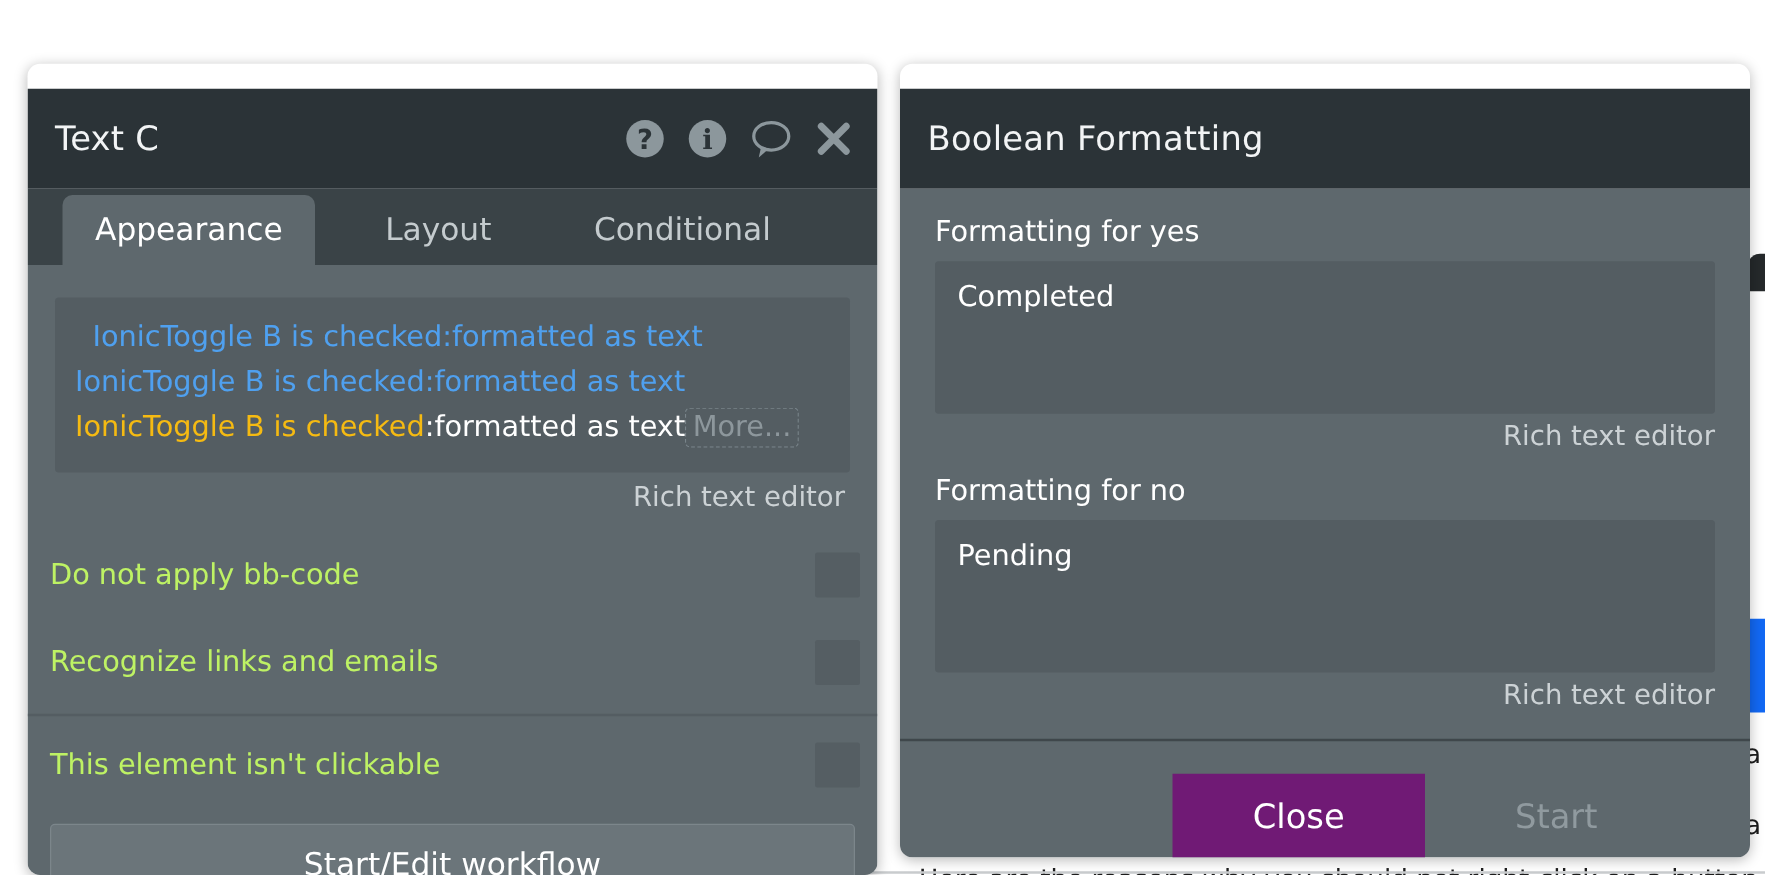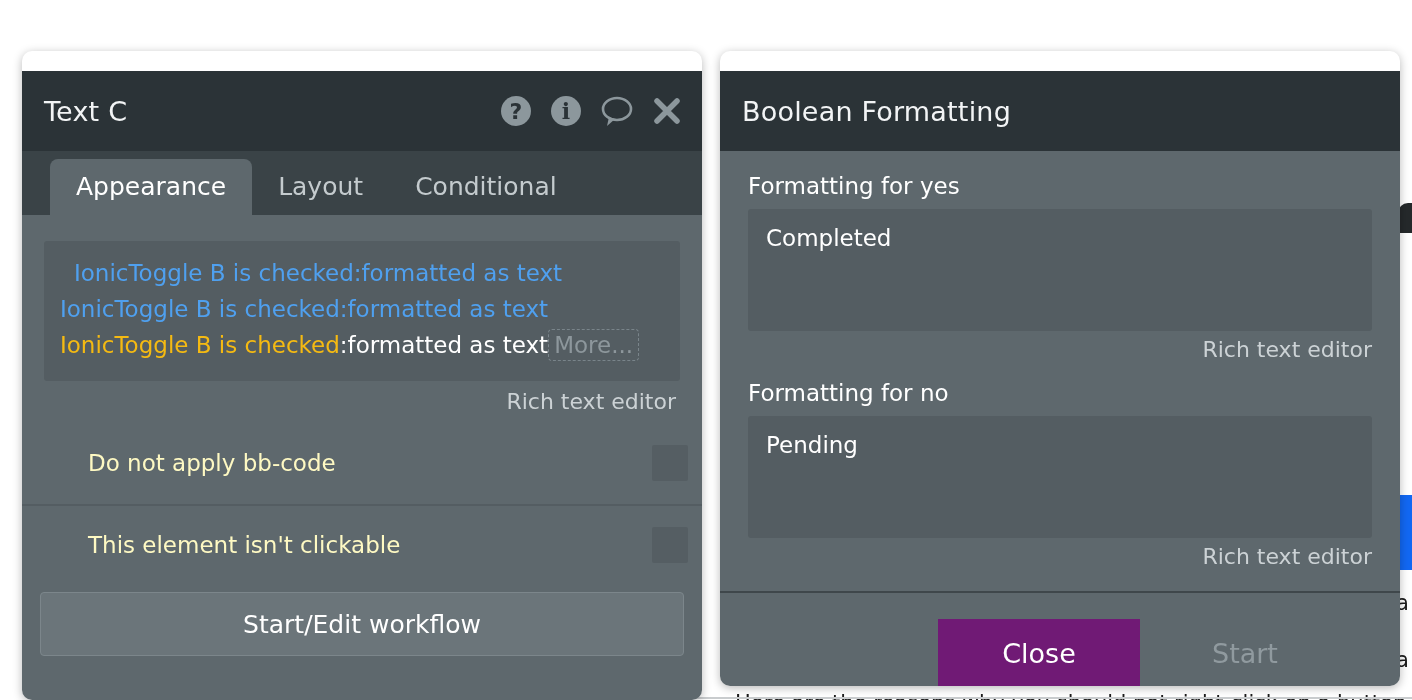--- a/index.html
+++ b/index.html
@@ -108,20 +108,21 @@
   }
 
   
   .tabbar {
     background: #3a4347;
     height: 64px;
     display: flex;
     align-items: flex-end;
     padding-left: 28px;
     box-sizing: border-box;
+    gap: 30px;
   }
   .tab {
     font-size: 25px;
     color: #c4cbce;
     padding: 0 26px;
     height: 56px;
     line-height: 56px;
     white-space: nowrap;
     box-sizing: border-box;
   }
@@ -172,24 +173,23 @@
 
   .opt-row {
     display: flex;
     align-items: center;
     height: 70px;
     padding: 0 14px 0 18px;
     box-sizing: border-box;
   }
   .opt-label {
     flex: 1 1 auto;
-    color: #fef9c3;
-    font-size: 23px;
-    white-space: nowrap;
-    margin-left: 48px;
+    color: #bef264;
+    font-size: 23px;
+    white-space: nowrap;
   }
   .checkbox {
     flex: 0 0 auto;
     width: 36px;
     height: 36px;
     background: #555e63;
     border-radius: 2px;
   }
   .hr {
     height: 2px;
@@ -330,20 +330,24 @@
 
         <div class="rte-caption">Rich text editor</div>
       </div>
 
       <div style="margin-top:14px;">
         <div class="opt-row">
           <div class="opt-label">Do not apply bb-code</div>
           <div class="checkbox"></div>
         </div>
 
+        <div class="opt-row">
+          <div class="opt-label">Recognize links and emails</div>
+          <div class="checkbox"></div>
+        </div>
 
         <div class="hr"></div>
 
         <div class="opt-row">
           <div class="opt-label">This element isn't clickable</div>
           <div class="checkbox"></div>
         </div>
 
         <div class="wf-button">Start/Edit workflow</div>
       </div>

